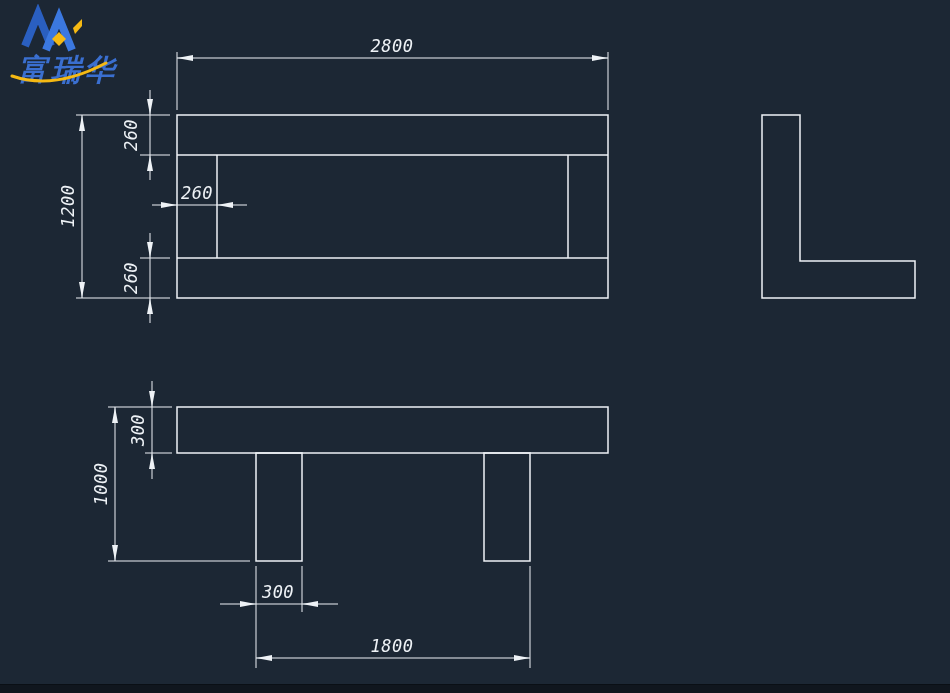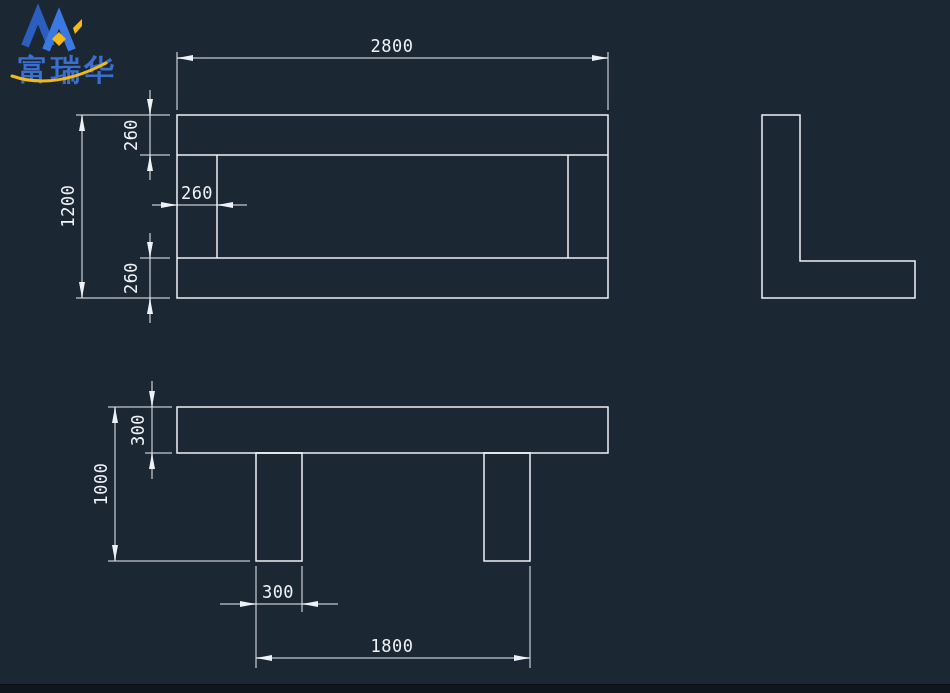--- a/index.html
+++ b/index.html
@@ -1,21 +1,21 @@
 <!DOCTYPE html>
 <html><head>
 <meta charset="utf-8">
 <style>
   html,body{margin:0;padding:0;}
   body{
     width:950px;height:693px;overflow:hidden;
     background:#1c2734;
     font-family:"DejaVu Sans Mono", monospace;
   }
-  .viewport{position:relative;width:950px;height:693px;background:#1c2734;}
+  .viewport{position:relative;width:950px;height:693px;background:#1c2734;font-style:italic;}
   .drawing{position:absolute;left:0;top:0;width:950px;height:693px;display:block;}
   .obj{stroke-width:1.5;fill:none;}
   .dim{stroke-width:1;fill:none;}
   .dt{font-family:"DejaVu Sans Mono", monospace;font-size:17px;letter-spacing:0.5px;}
   .logo{position:absolute;left:6px;top:2px;width:120px;height:80px;}
   .logo-icon{position:absolute;left:12px;top:2px;width:66px;height:48px;}
   .logo-text{
     position:absolute;left:4px;top:48px;width:110px;
     color:#3a6fd0;font-family:"DejaVu Sans", sans-serif;
     font-weight:bold;font-size:30px;letter-spacing:3px;white-space:nowrap;margin-left:8px;

